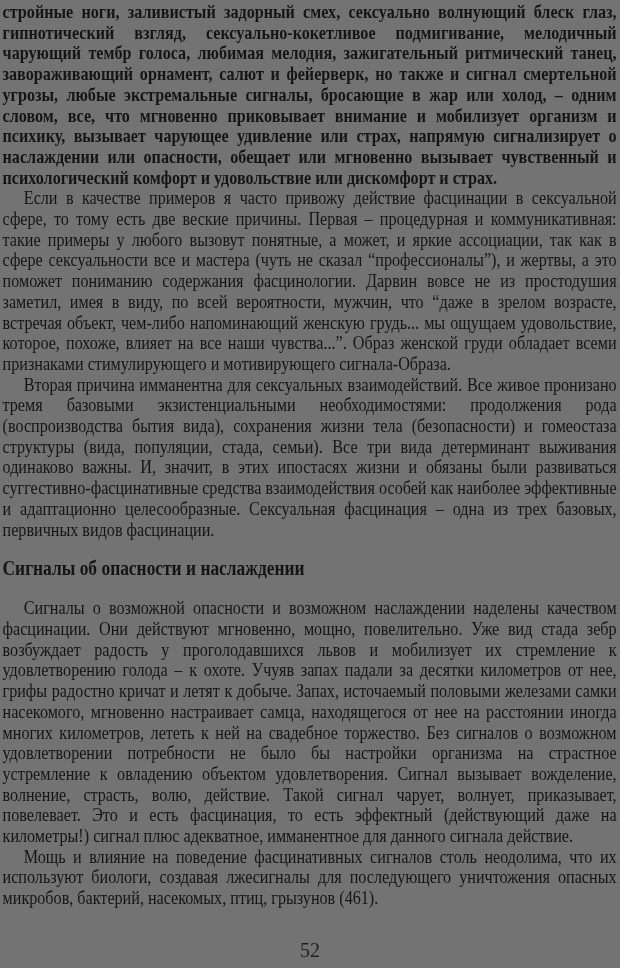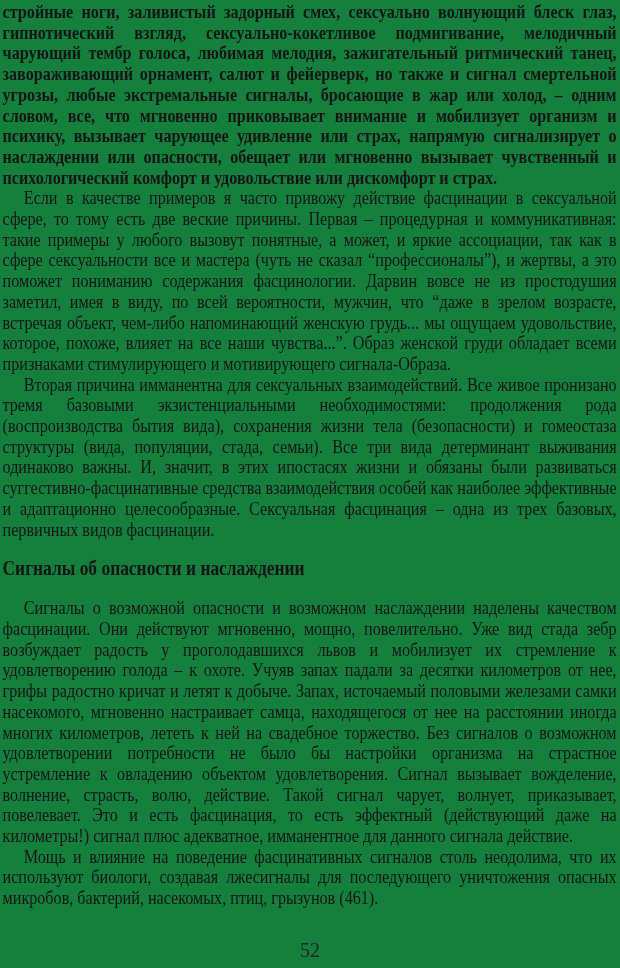--- a/index.html
+++ b/index.html
@@ -4,21 +4,21 @@
 <style>
   html, body {
     margin: 0;
     padding: 0;
     background: #ffffff;
   }
   .page {
     position: relative;
     width: 620px;
     height: 968px;
-    background: #15803d;
+    background: #737373;
     color: #151515;
     overflow: hidden;
   }
   
   .content {
     width: 730px;
     transform: scaleX(0.8493);
     transform-origin: 0 0;
     box-sizing: border-box;
     padding: 2px 4px 0 3px;

